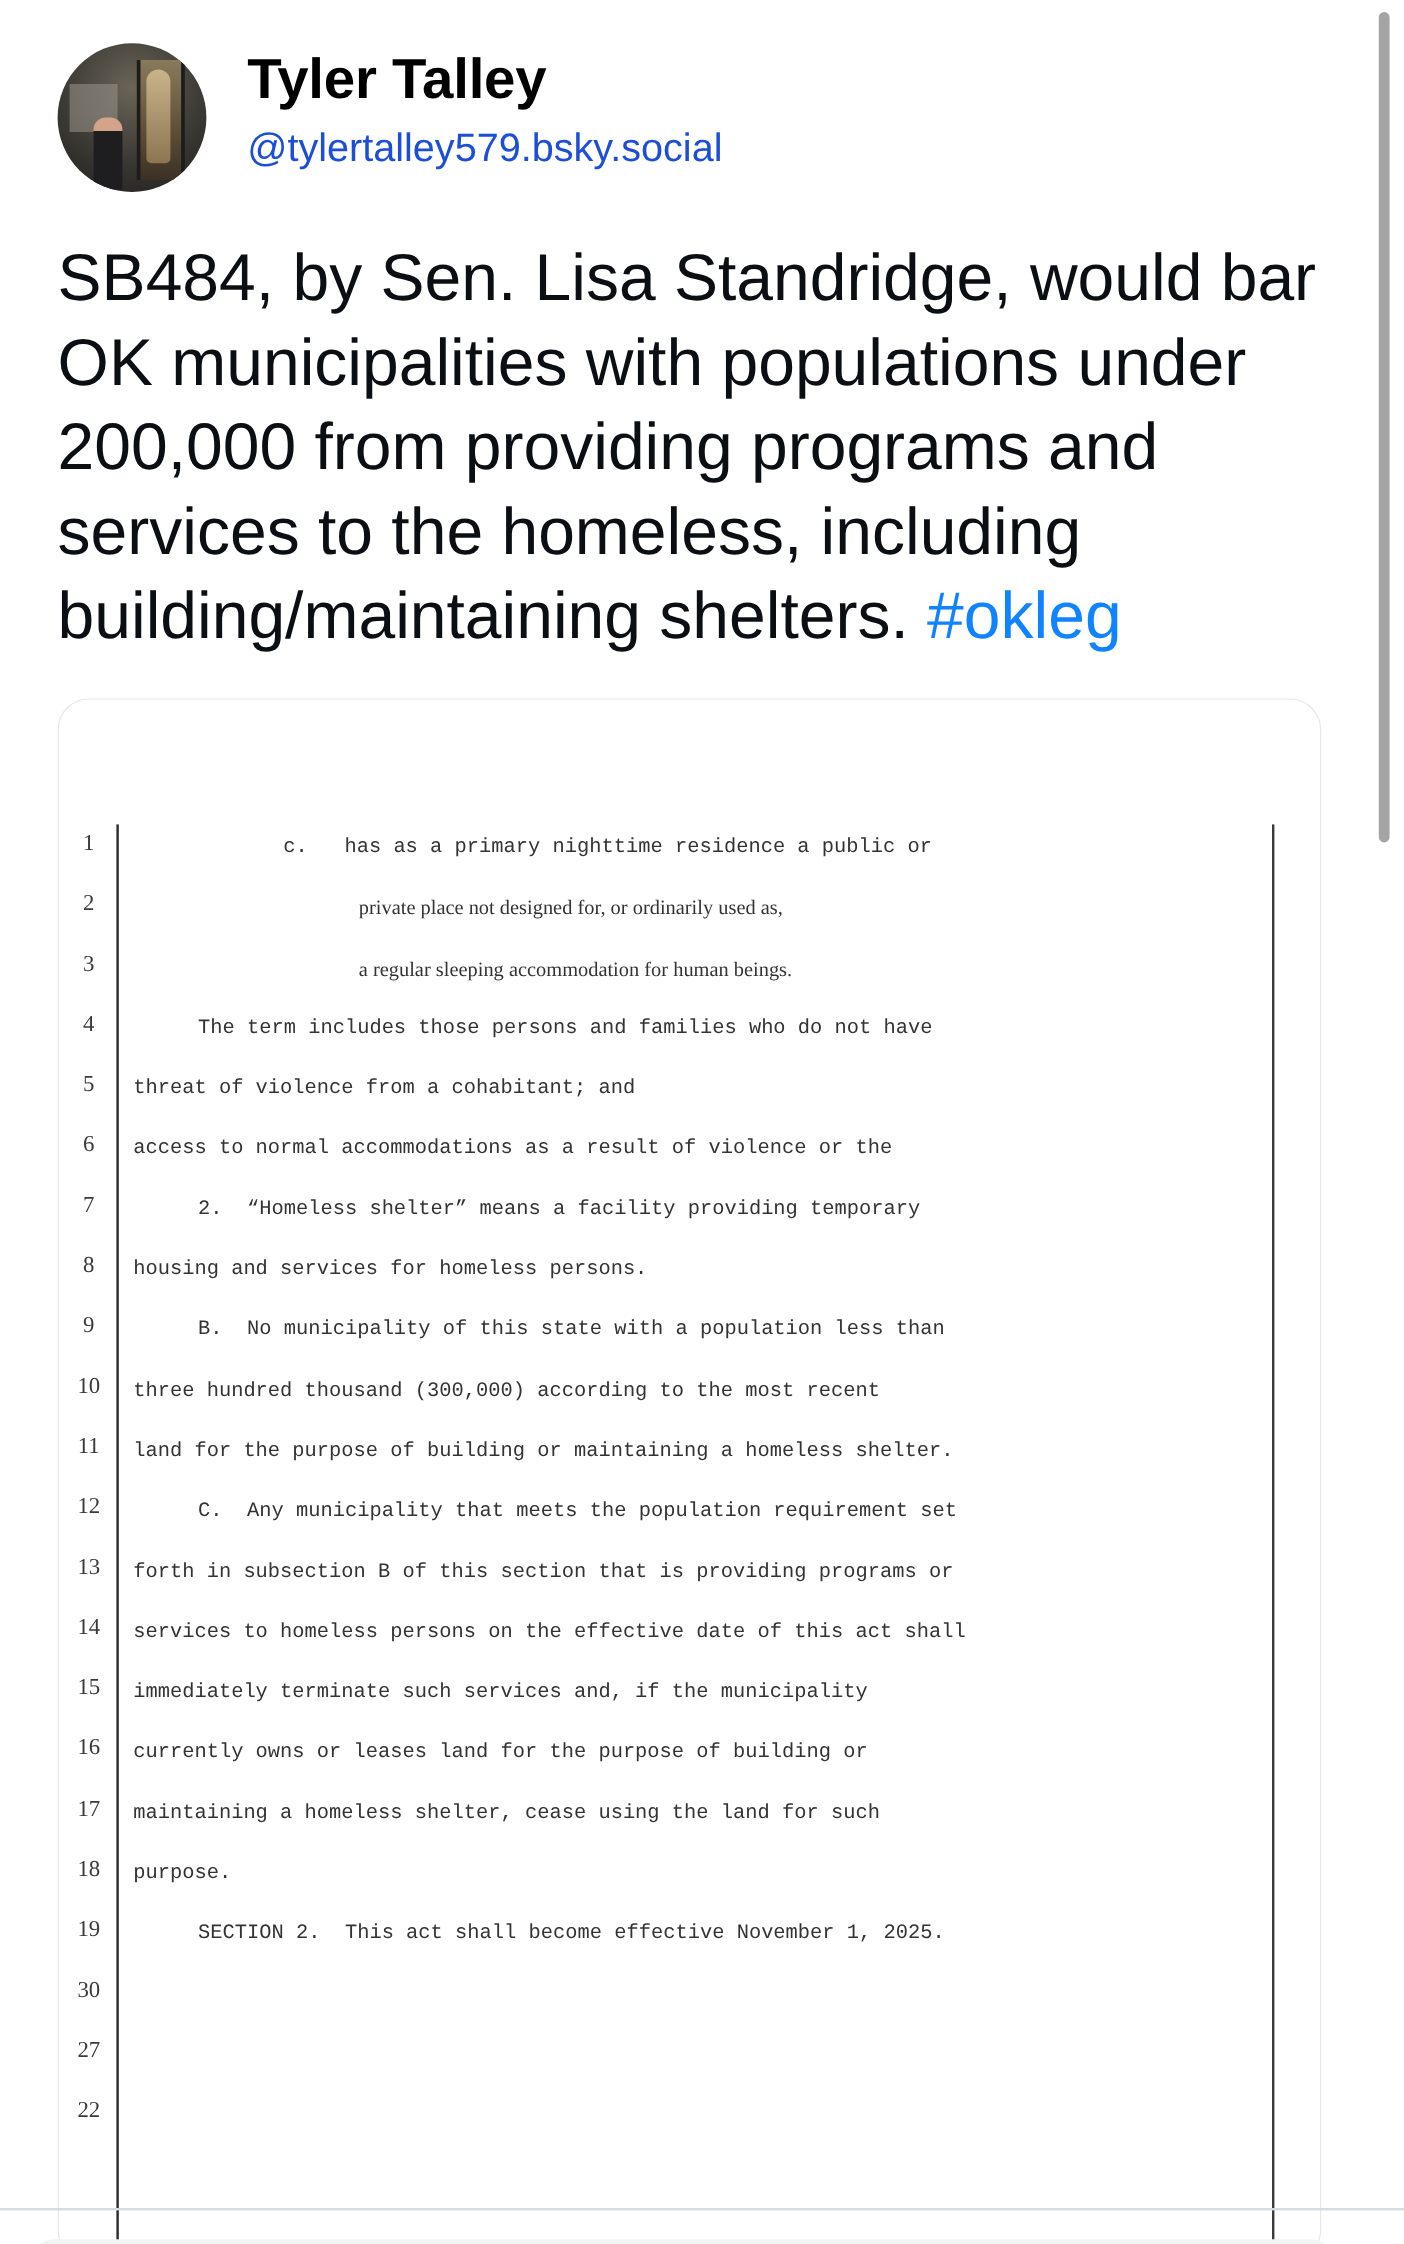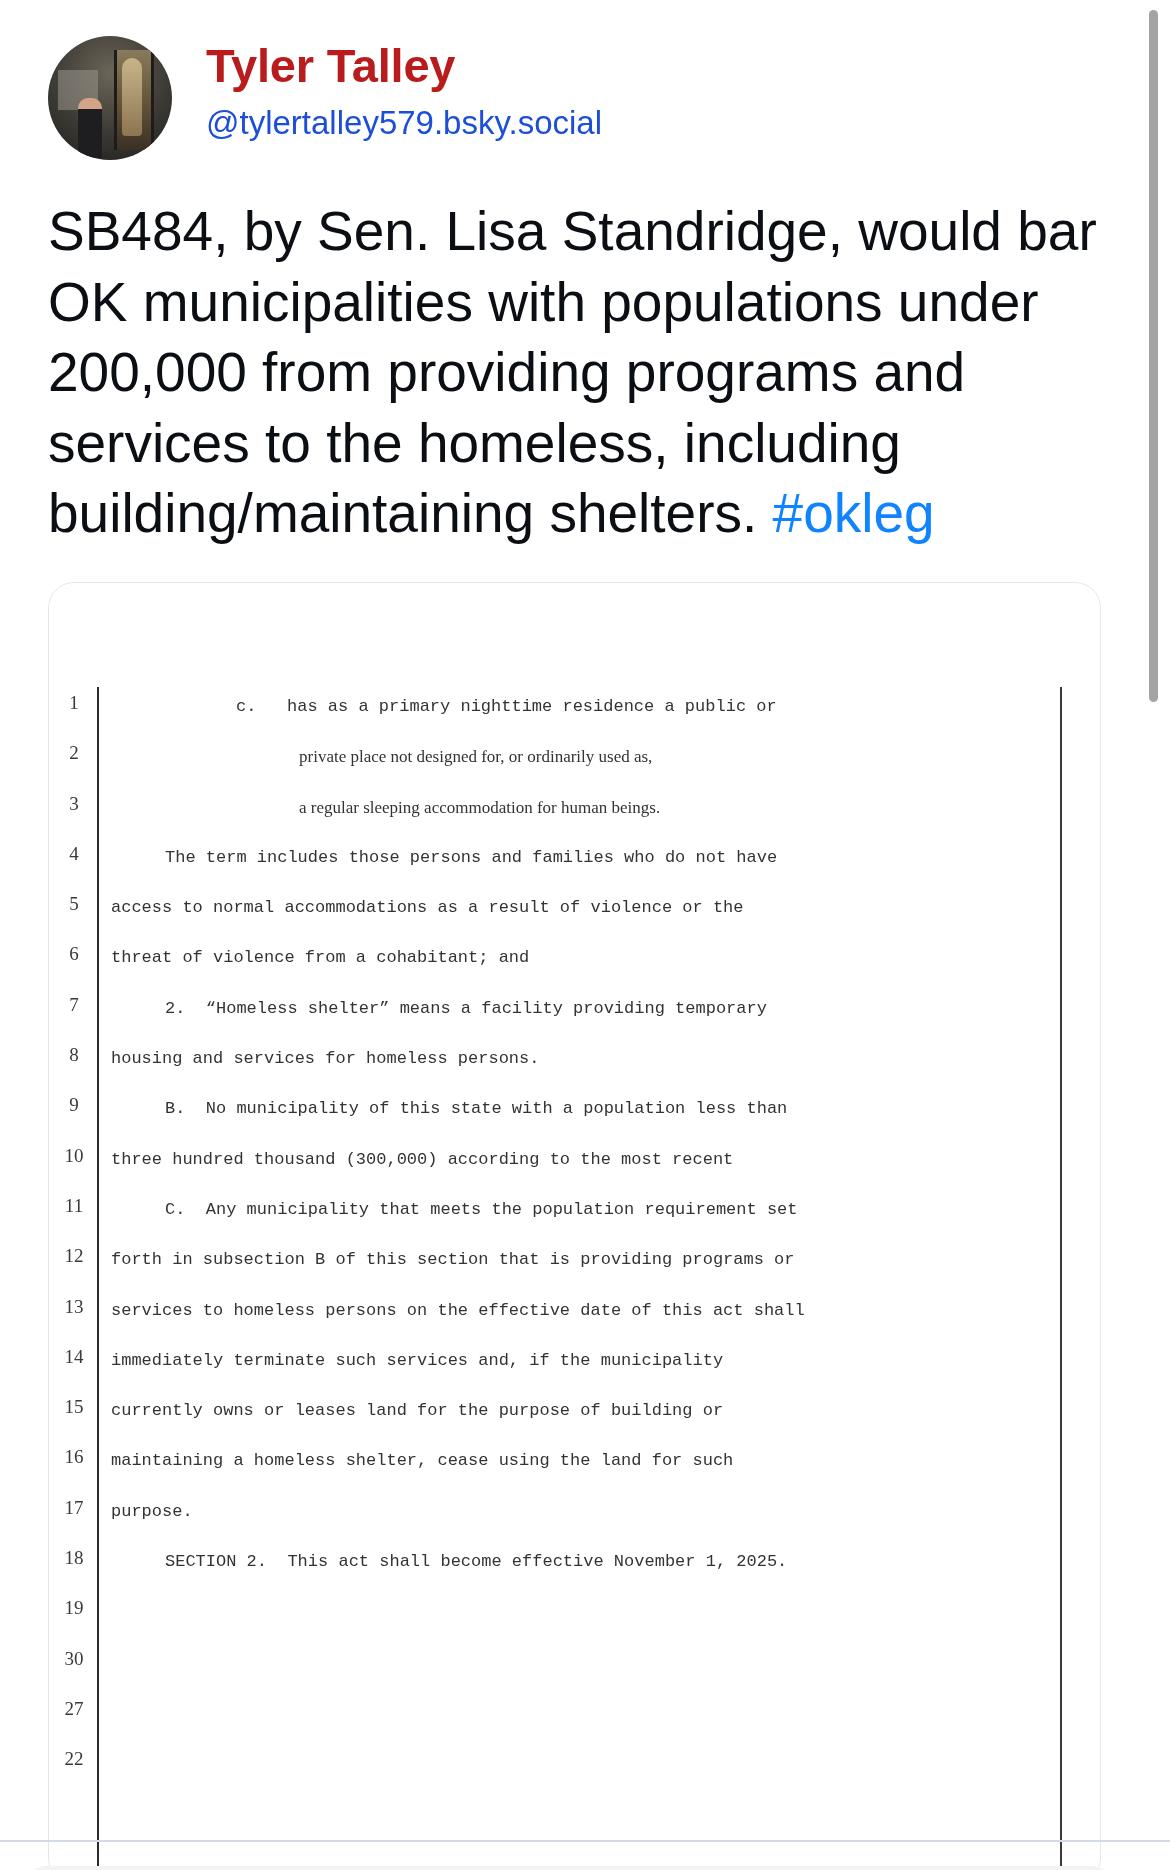--- a/index.html
+++ b/index.html
@@ -27,21 +27,21 @@
     position:absolute; left:30px; top:62px; width:24px; height:60px;
     border-radius:10px 10px 2px 2px;
     background:linear-gradient(180deg,#d3a48a 0 18%,#1e1e20 18% 100%);
   }
   .avatar .wall {
     position:absolute; left:10px; top:34px; width:40px; height:40px;
     background:#9a968c; opacity:.55;
   }
   .author-name {
     position:absolute; left:206px; top:38px;
-    font-size:47px; font-weight:bold; color:#b91c1c; letter-spacing:-0.2px;
+    font-size:47px; font-weight:bold; color:#000000; letter-spacing:-0.2px;
   }
   .author-handle {
     position:absolute; left:206px; top:104px;
     font-size:33px; color:#1d4ed8;
   }
   .post-text {
     position:absolute; left:48px; top:196px; width:1080px;
     font-size:55px; line-height:70.5px; color:#0b0f14;
   }
   .hashtag { color:#1083fe; }
@@ -123,26 +123,27 @@
     <div>27</div>
     <div>22</div>
   </div>
   <div class="doc-rule-left"></div>
   <div class="doc-rule-right"></div>
   <div class="doc-lines">
     <div class="i2">c.   has as a primary nighttime residence a public or</div>
     <div class="i3">private place not designed for, or ordinarily used as,</div>
     <div class="i3">a regular sleeping accommodation for human beings.</div>
     <div class="i1">The term includes those persons and families who do not have</div>
+    <div>threat of violence from a cohabitant; and</div>
     <div>access to normal accommodations as a result of violence or the</div>
-    <div>threat of violence from a cohabitant; and</div>
     <div class="i1">2.  “Homeless shelter” means a facility providing temporary</div>
     <div>housing and services for homeless persons.</div>
     <div class="i1">B.  No municipality of this state with a population less than</div>
     <div>three hundred thousand (300,000) according to the most recent</div>
+    <div>land for the purpose of building or maintaining a homeless shelter.</div>
     <div class="i1">C.  Any municipality that meets the population requirement set</div>
     <div>forth in subsection B of this section that is providing programs or</div>
     <div>services to homeless persons on the effective date of this act shall</div>
     <div>immediately terminate such services and, if the municipality</div>
     <div>currently owns or leases land for the purpose of building or</div>
     <div>maintaining a homeless shelter, cease using the land for such</div>
     <div>purpose.</div>
     <div class="i1">SECTION 2.  This act shall become effective November 1, 2025.</div>
     <div></div>
   </div>

